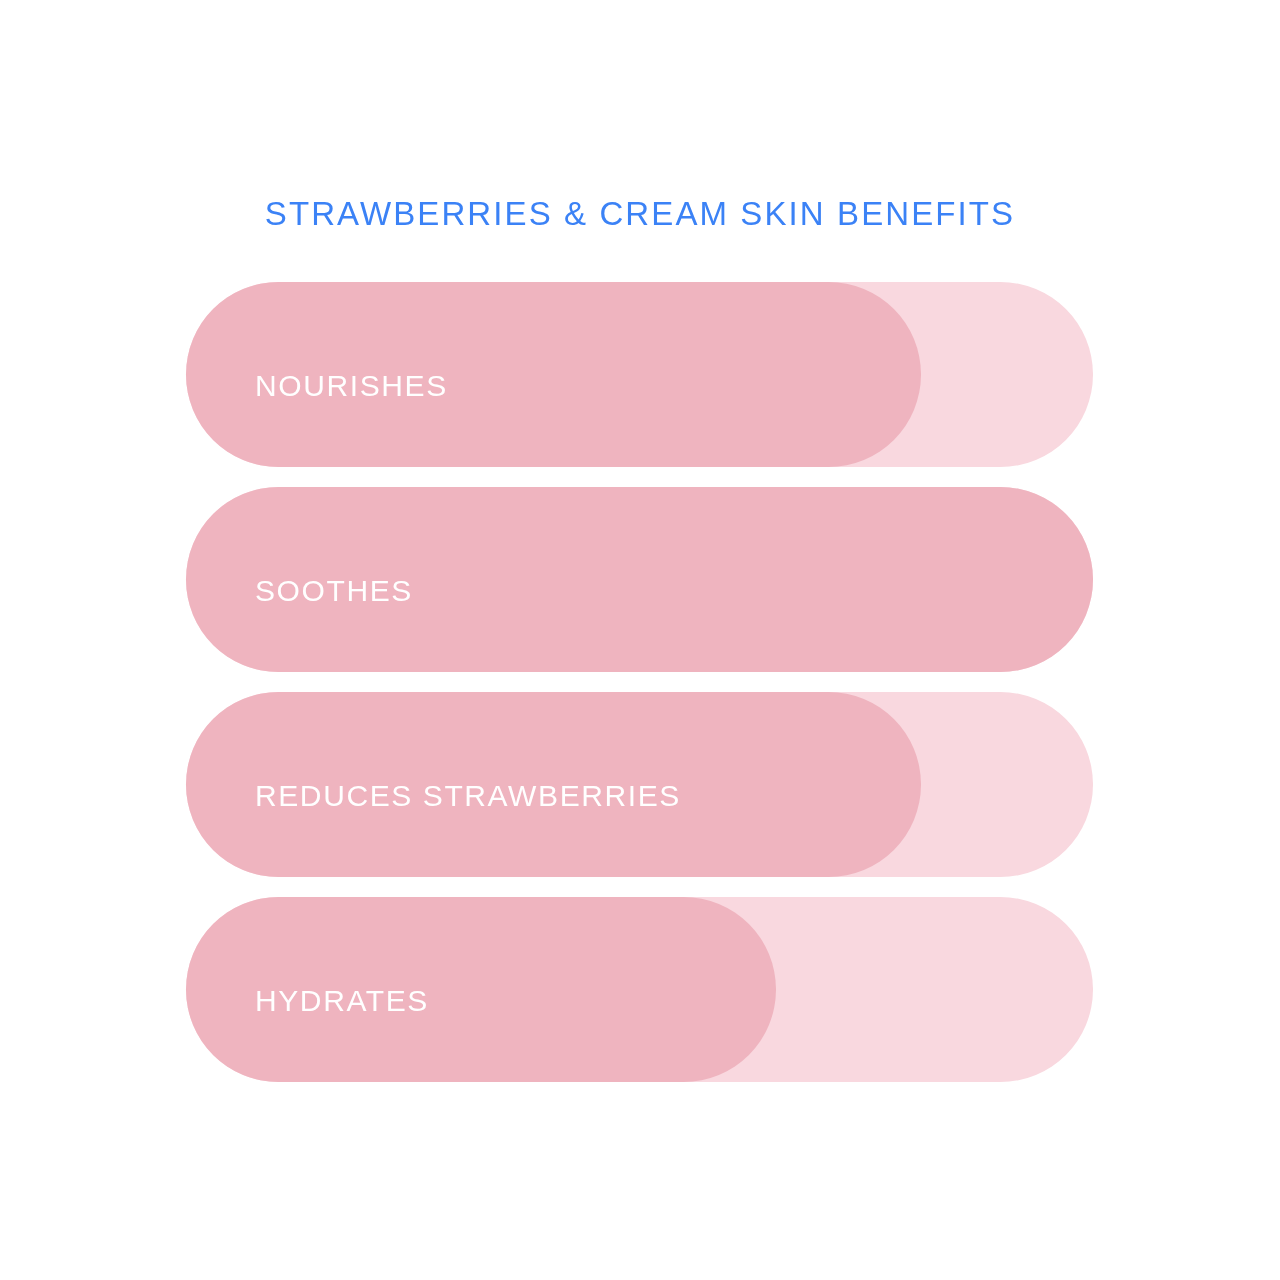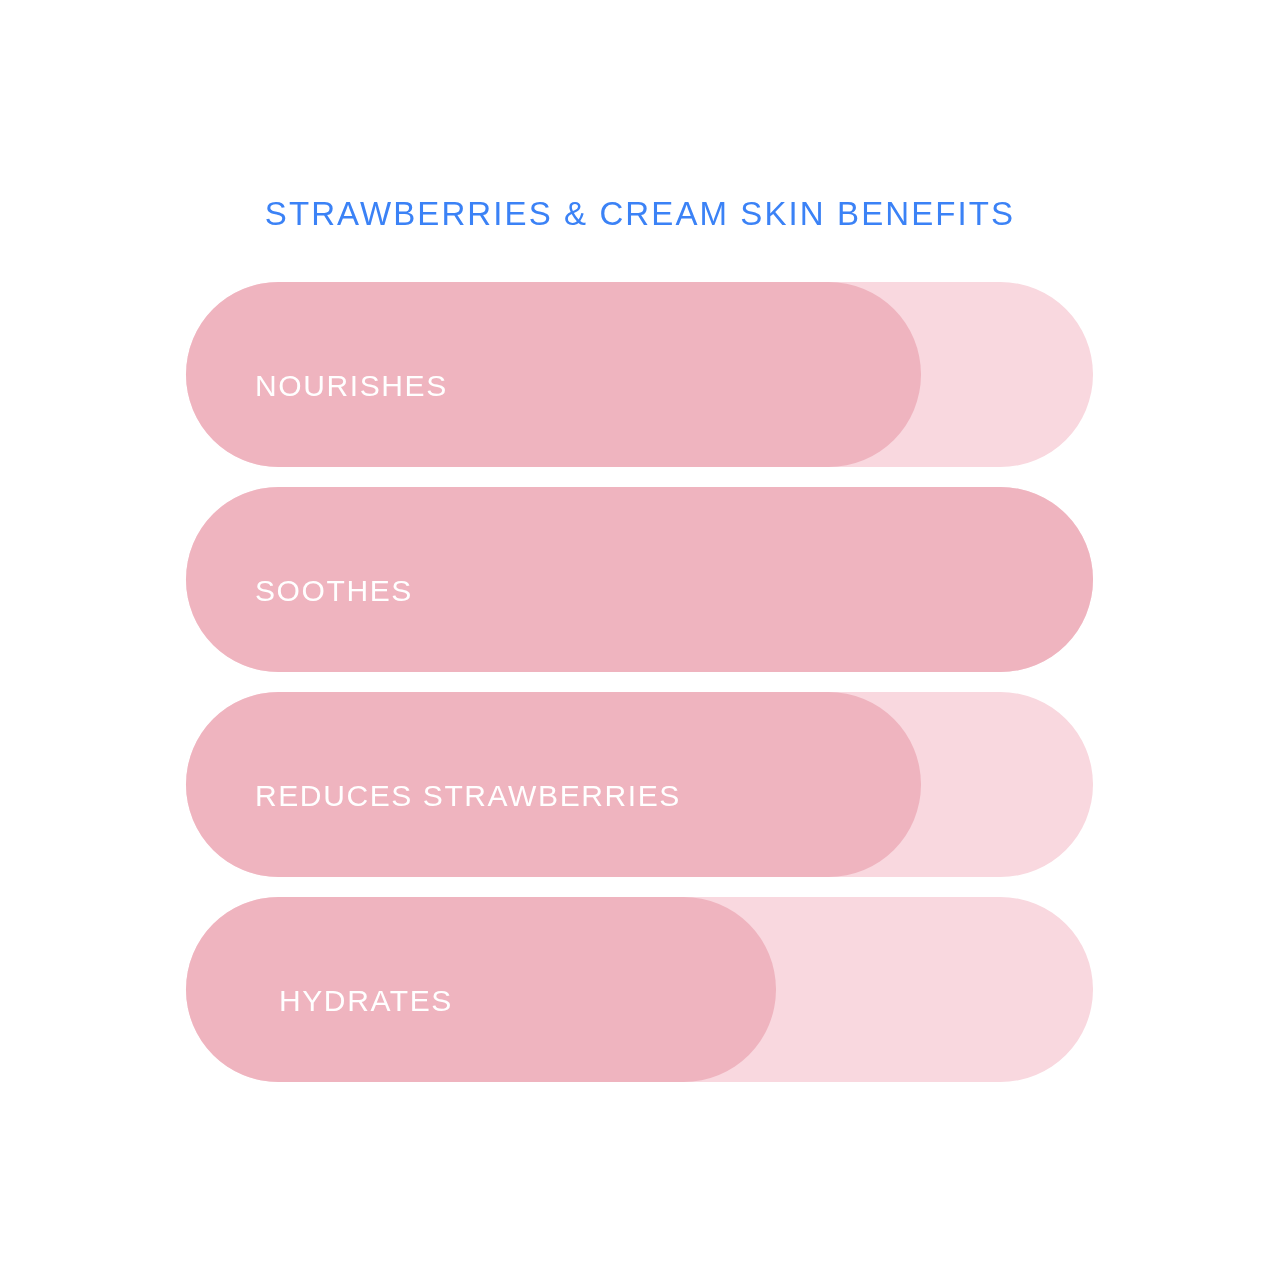--- a/index.html
+++ b/index.html
@@ -111,17 +111,17 @@
 
     <div class="bar-row">
       <div class="bar-track" style="background: rgb(249, 216, 223);"></div>
       <div class="bar-fill" style="width: 81%; background: rgb(239, 180, 191);"></div>
       <div class="bar-label" style="color: rgb(255, 255, 255);">REDUCES STRAWBERRIES</div>
     </div>
 
     <div class="bar-row">
       <div class="bar-track" style="background: rgb(249, 216, 223);"></div>
       <div class="bar-fill" style="width: 65%; background: rgb(239, 180, 191);"></div>
-      <div class="bar-label" style="color: rgb(255, 255, 255); margin-left: 24px;">HYDRATES</div>
+      <div class="bar-label" style="color: rgb(255, 255, 255);">HYDRATES</div>
     </div>
 
   </div>
 </div>
 
 </body></html>

